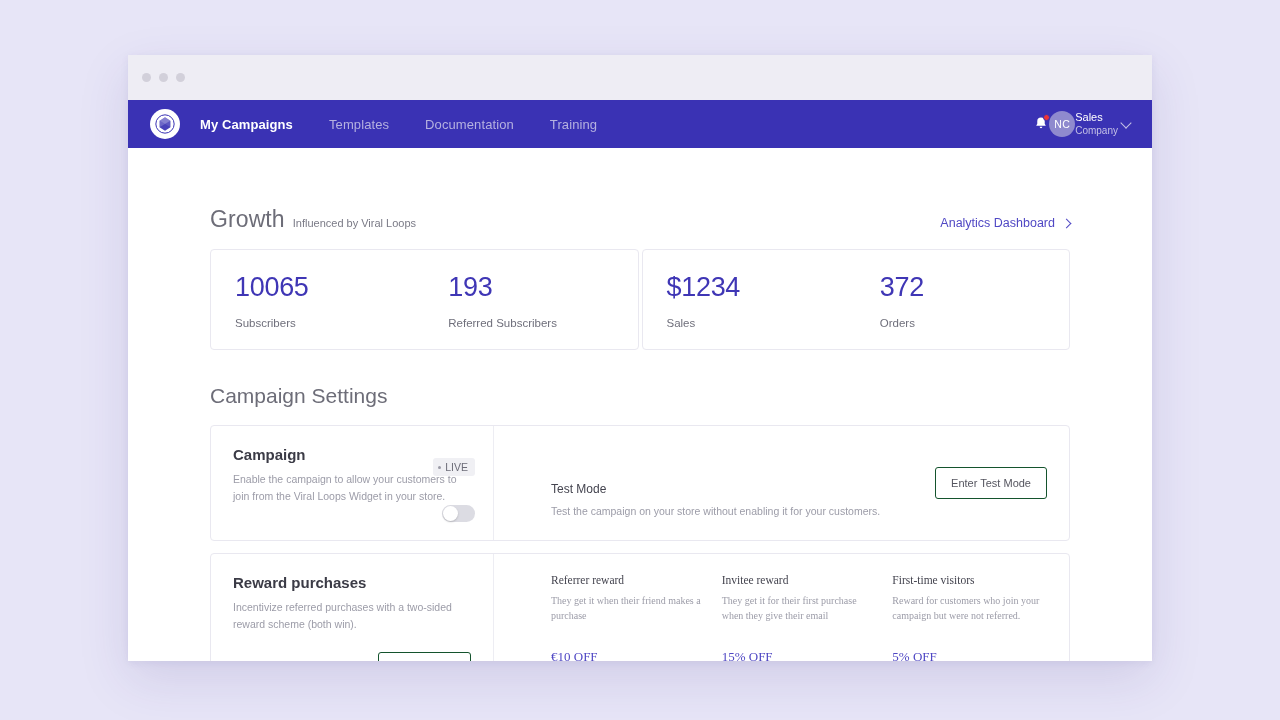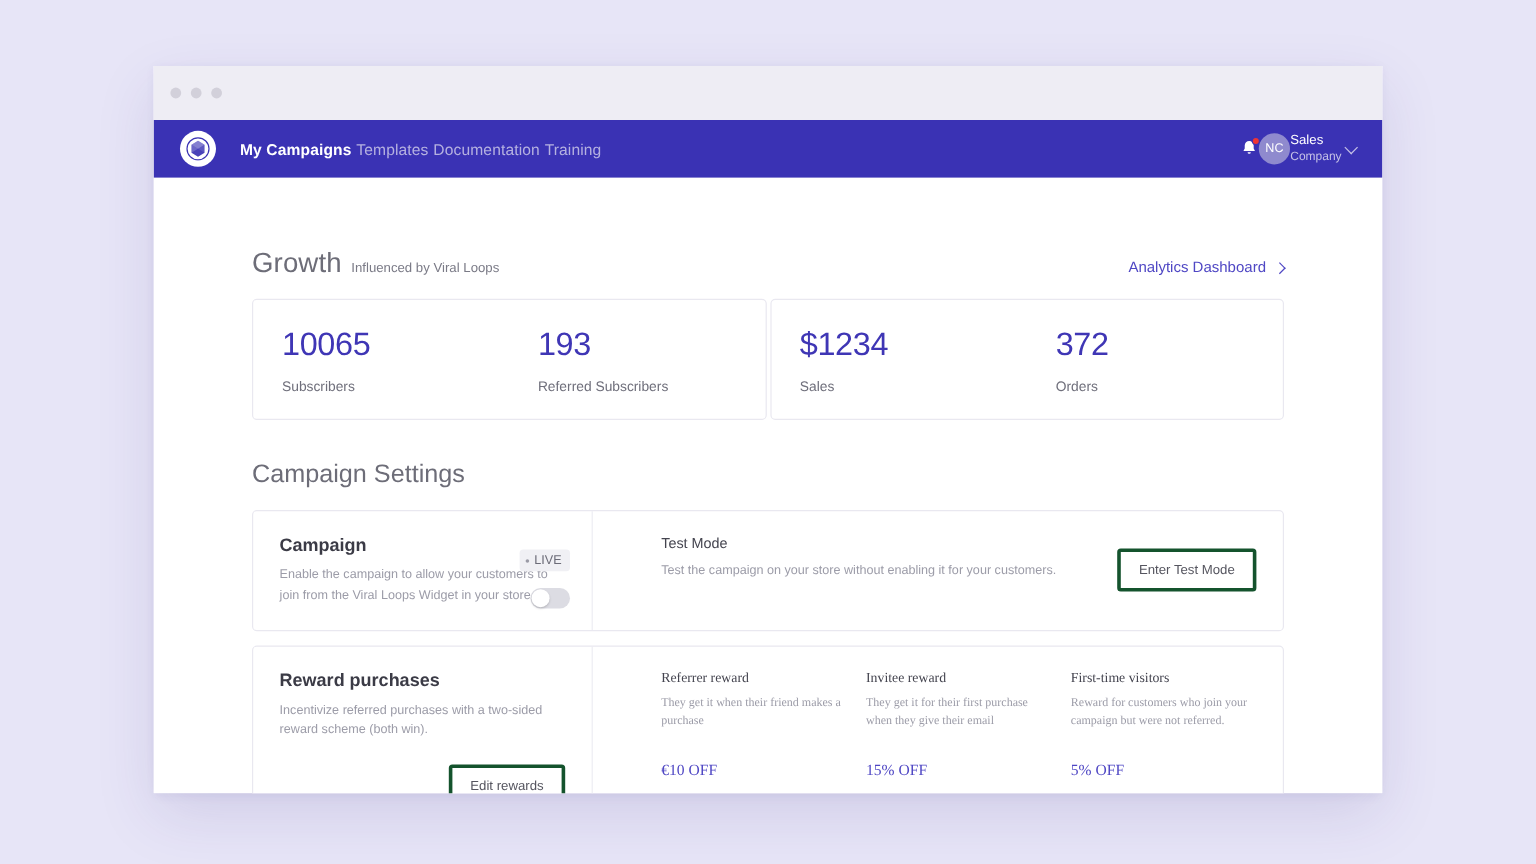--- a/index.html
+++ b/index.html
@@ -27,21 +27,21 @@
   
   .navbar {
     height:48px; background:#3a32b4;
     display:flex; align-items:center; padding:0 22px 0 22px;
   }
   .logo {
     width:30px; height:30px; border-radius:50%; background:#fff;
     display:flex; align-items:center; justify-content:center;
     flex:0 0 auto; margin-right:20px;
   }
-  .navlinks { display:flex; align-items:center; gap:4px; }
+  .navlinks { display:flex; align-items:center; gap:36px; }
   .navlink {
     font-size:13px; color:#b5b1e0; white-space:nowrap; letter-spacing:.1px;
   }
   .navlink.active { color:#ffffff; font-weight:bold; }
   .nav-right { margin-left:auto; display:flex; align-items:center; }
   .bell-wrap { position:relative; width:16px; height:18px; }
   .bell-dot {
     position:absolute; right:-1px; top:-1px;
     width:7px; height:7px; border-radius:50%;
     background:#ef3434; border:1px solid #3a32b4;
@@ -122,26 +122,26 @@
   .toggle {
     position:absolute; right:18px; bottom:18px;
     width:33px; height:17px; border-radius:9px; background:#dcdce3;
     display:flex; align-items:center;
   }
   .toggle-knob {
     width:15px; height:15px; border-radius:50%; background:#fff;
     margin-left:1px; box-shadow:0 1px 2px rgba(0,0,0,.18);
   }
 
-  .testmode-body { flex:1; }
+  .testmode-body { flex:1;margin-top:36px; }
   .sub-title { font-size:12px; color:#44444f; }
   .sub-desc { font-size:10.5px; color:#9c9ca8; margin-top:7px; line-height:1.6; }
 
   .btn {
-    border:3px solid #14532d; background:#fff; border-radius:3px;
+    border:1px solid #14532d; background:#fff; border-radius:3px;
     font-size:11px; color:#55555f; padding:9px 15px;
     font-family:"Liberation Sans", sans-serif; cursor:pointer;
     white-space:nowrap;
   }
   .btn-testmode { align-self:center; margin-left:auto; }
 
   .btn-edit-wrap { display:flex; justify-content:flex-end; margin-top:20px; }
 
   .rewards-cols { display:flex; flex:1; gap:16px; }
   .reward-col { flex:1;font-family:Liberation Serif, serif; }

